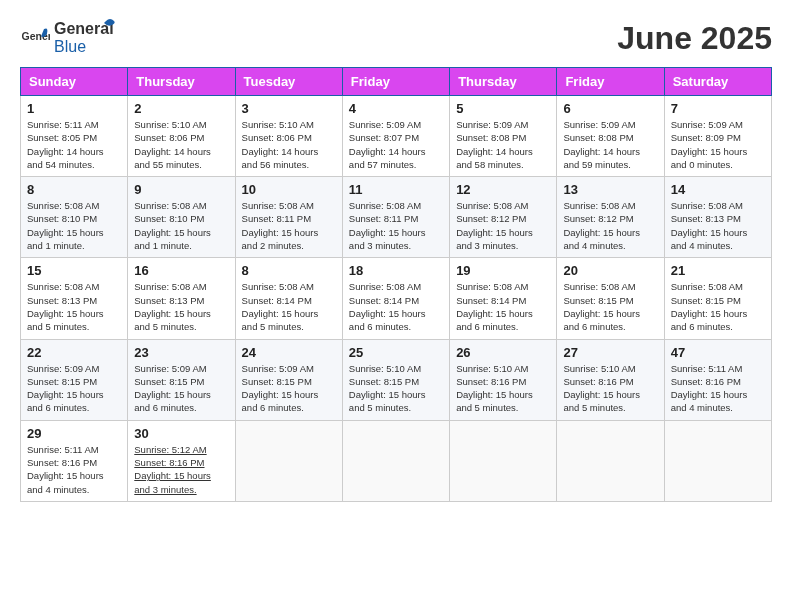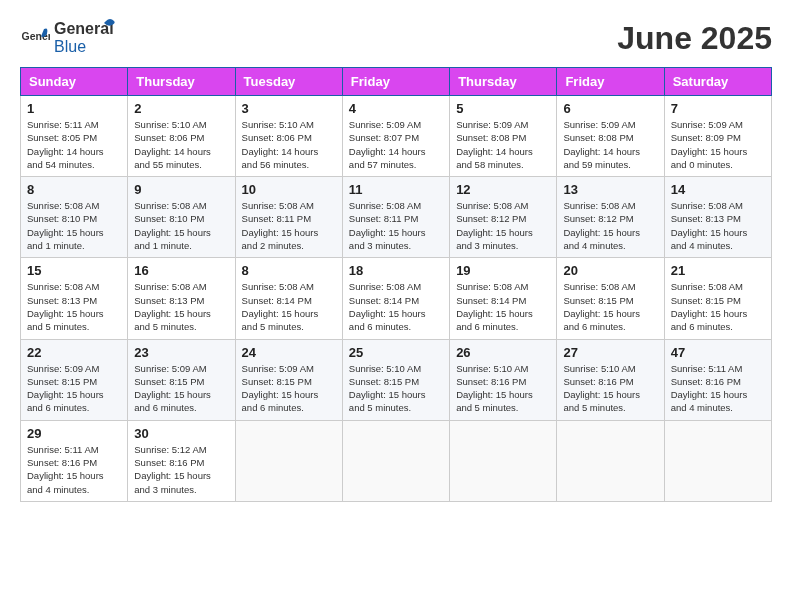--- a/index.html
+++ b/index.html
@@ -320,21 +320,21 @@
       <tr>
         <td>
           <span class="day-number">29</span>
           <div class="day-info" style="white-space: pre-line;">Sunrise: 5:11 AM
 Sunset: 8:16 PM
 Daylight: 15 hours
 and 4 minutes.</div>
         </td>
         <td>
           <span class="day-number">30</span>
-          <div class="day-info" style="white-space: pre-line;">Sunrise: 5:12 AM
+          <div class="day-info" style="white-space: pre-line; text-decoration: underline;">Sunrise: 5:12 AM
 Sunset: 8:16 PM
 Daylight: 15 hours
 and 3 minutes.</div>
         </td>
         <td class="empty-cell"></td>
         <td class="empty-cell"></td>
         <td class="empty-cell"></td>
         <td class="empty-cell"></td>
         <td class="empty-cell"></td>
       </tr>

